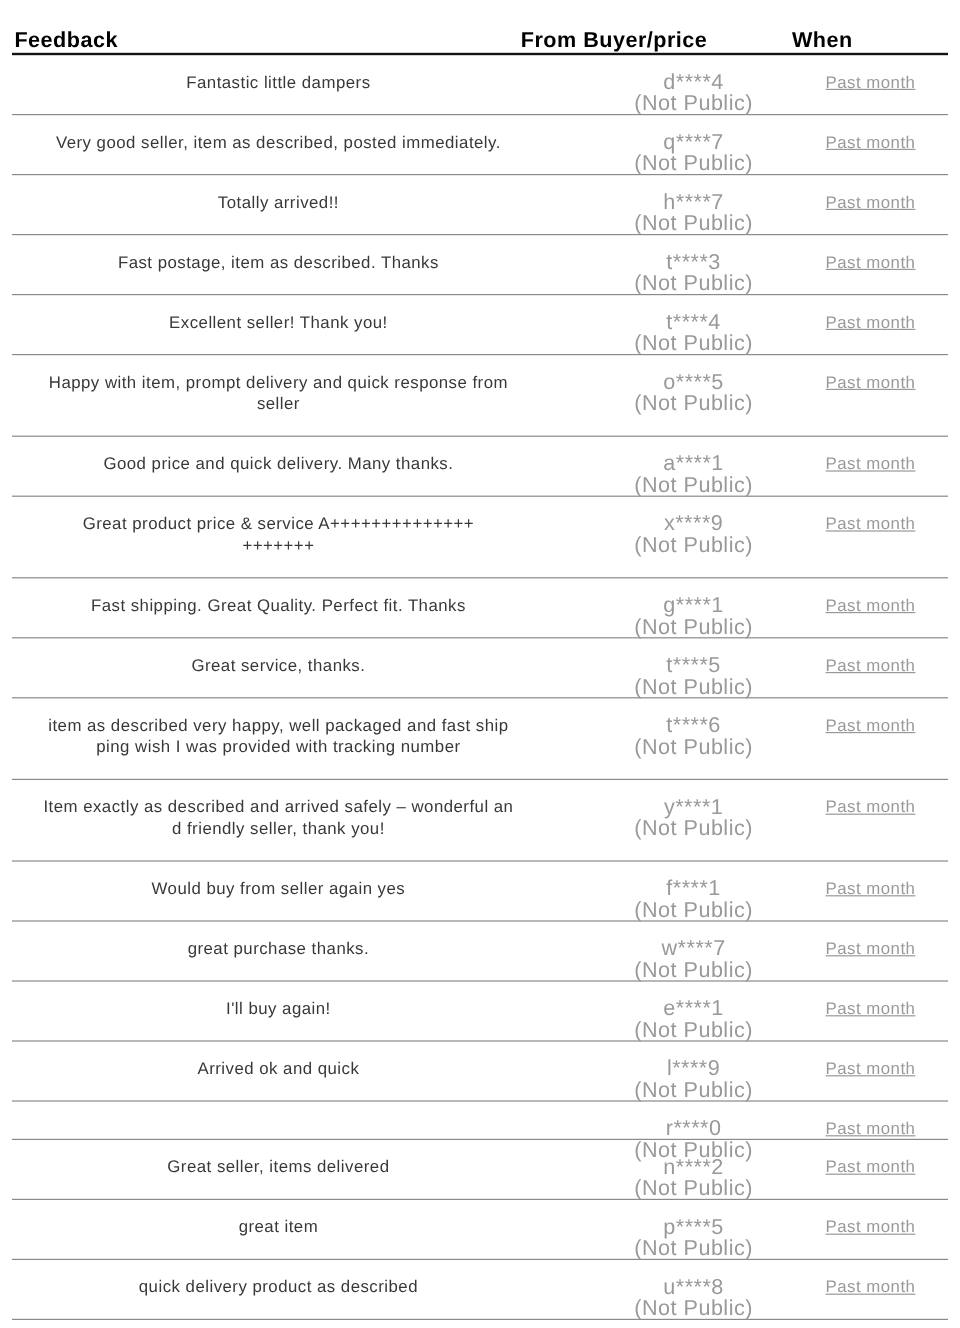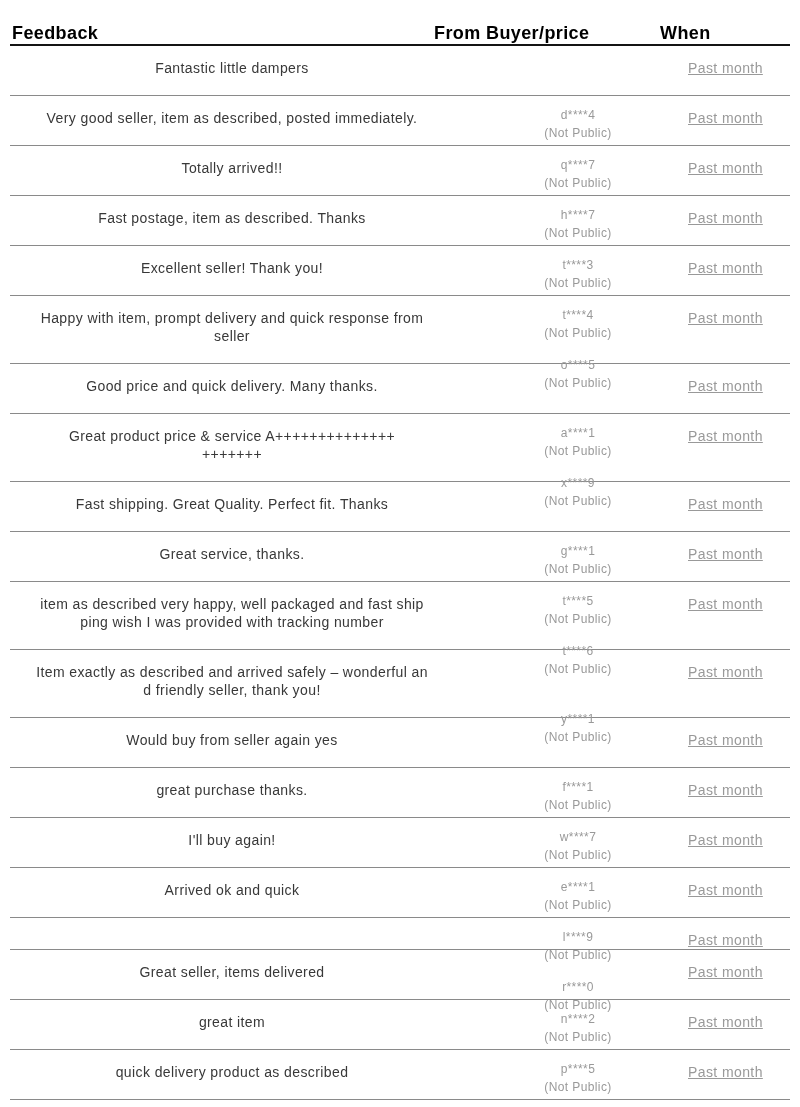--- a/index.html
+++ b/index.html
@@ -53,25 +53,24 @@
     line-height: 18px;
     letter-spacing: 0.4px;
     color: #383838;
     white-space: pre-line;
   }
   .cell-buyer {
     position: absolute;
     left: 468px;
     top: 13px;
     width: 200px;
-    font-size: 12px;
+    font-size: 18px;
     line-height: 18px;
     letter-spacing: 0.4px;
     color: #999999;
-    margin-top: 47px;
   }
   .cell-when {
     position: absolute;
     left: 678px;
     top: 13px;
     font-size: 14px;
     line-height: 18px;
     letter-spacing: 0.4px;
     color: #999999;
     white-space: nowrap;

